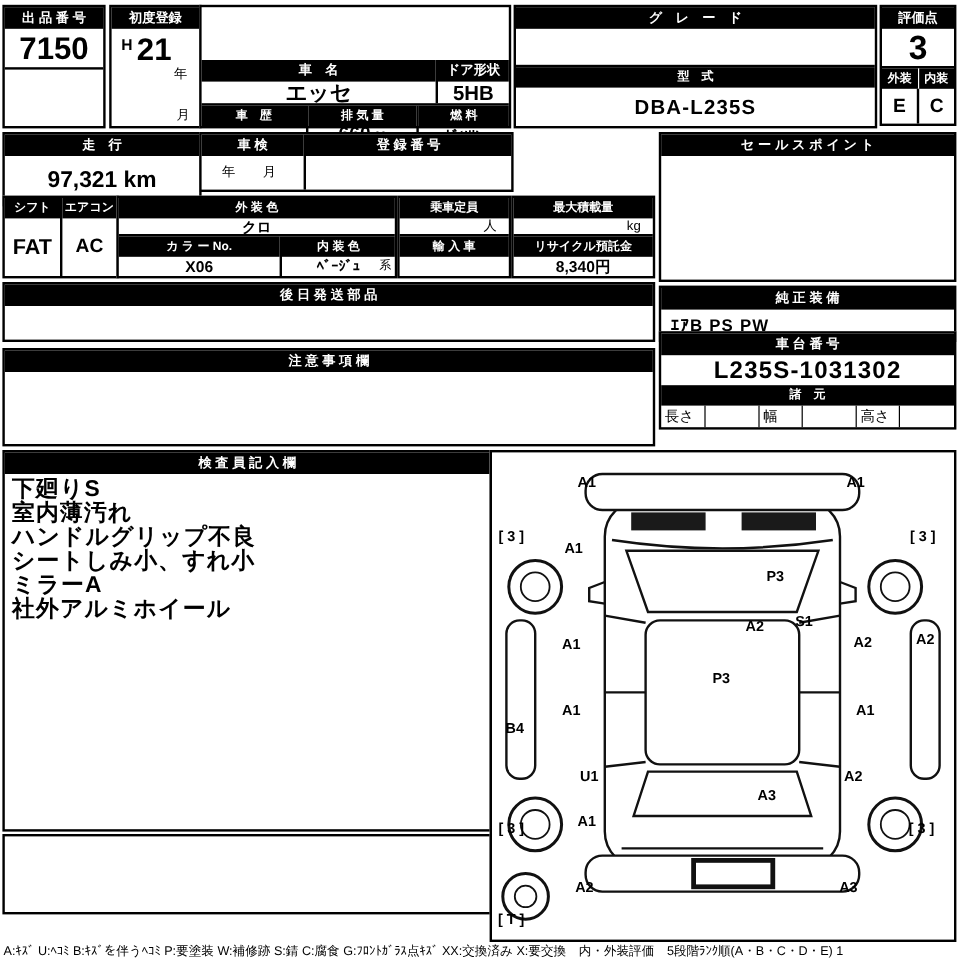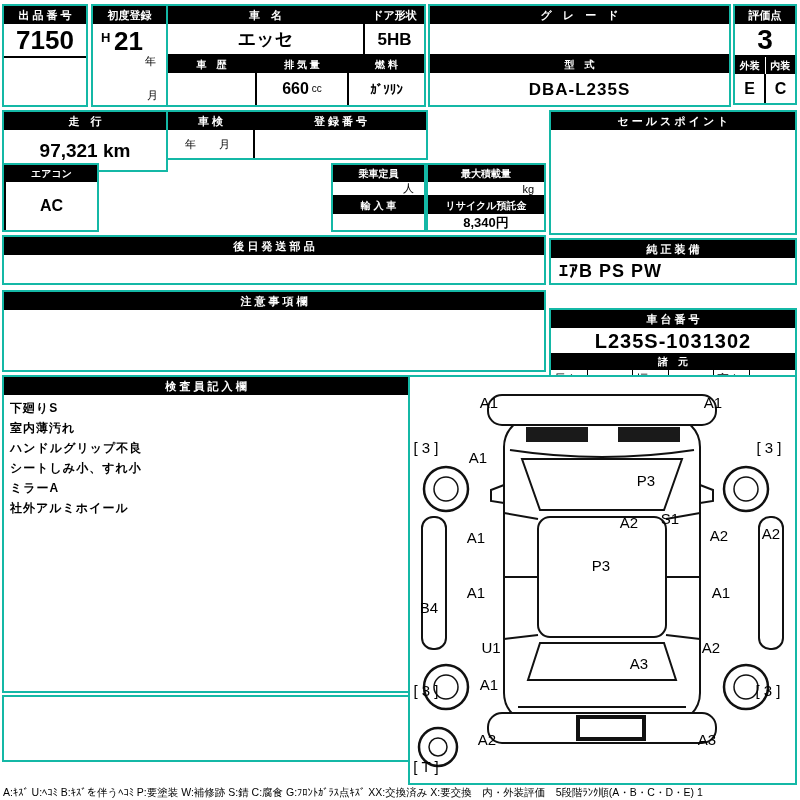--- a/index.html
+++ b/index.html
@@ -1,28 +1,28 @@
 <!DOCTYPE html>
 <html><head>
 <meta charset="utf-8">
 <style>
   * { margin:0; padding:0; box-sizing:border-box; }
   body { background:#dcdcdc; font-family:"Liberation Sans","DejaVu Sans",sans-serif; color:#000; }
   #sheet { position:relative; width:800px; height:800px; background:#fff; overflow:hidden; }
-  .box { position:absolute; border:2px solid #14b8a6; background:#fff; display:flex; flex-direction:column; }
+  .box { position:absolute; border:2px solid #000000; background:#fff; display:flex; flex-direction:column; }
   .hd { background:#000; color:#fff; font-size:11px; font-weight:bold; display:flex; align-items:center; justify-content:center; height:18px; line-height:1; white-space:nowrap; overflow:hidden; }
   .hd.h17 { height:17px; font-size:10px; }
   .val { display:flex; align-items:center; justify-content:center; font-weight:bold; line-height:1; }
   .cell { display:flex; flex-direction:column; }
   .bl { border-left:2px solid #000; }
   .bl1 { border-left:1px solid #000; }
   .bb { border-bottom:2px solid #000; }
   .row { display:flex; }
-  .note { font-weight:bold; font-size:12px; line-height:20px; letter-spacing:1px; white-space:nowrap; }
-  .lbl { position:absolute; transform:translate(-50%,-50%); font-weight:normal; font-size:15px; white-space:nowrap; line-height:1; }
+  .note { font-weight:bold; font-size:19px; line-height:20px; letter-spacing:1px; white-space:nowrap; }
+  .lbl { position:absolute; transform:translate(-50%,-50%); font-weight:bold; font-size:12px; white-space:nowrap; line-height:1; }
   .scell { display:flex; align-items:center; padding-left:3px; font-size:12px; }
   .unitval { display:flex; align-items:center; justify-content:flex-end; padding-right:10px; font-size:11px; }
   svg { position:absolute; left:0; top:0; }
 </style>
 </head>
 <body>
 
 <div id="sheet">
 
   <div class="box" style="left:2px;top:4px;width:86px;height:103px;">
@@ -35,21 +35,21 @@
     <div class="hd">初度登録</div>
     <div style="position:relative;flex:1;">
       <span style="position:absolute;left:8px;top:6px;font-size:13px;font-weight:bold;">H</span>
       <span style="position:absolute;left:21px;top:2px;font-size:26px;font-weight:bold;">21</span>
       <span style="position:absolute;left:52px;top:30px;font-size:11px;">年</span>
       <span style="position:absolute;left:54px;top:64px;font-size:11px;">月</span>
     </div>
   </div>
 
   <div class="box" style="left:166px;top:4px;width:260px;height:103px;">
-    <div class="row bb" style="height:50px;">
+    <div class="row bb" style="height:50px;margin-top:44px;">
       <div class="cell" style="width:195px;">
         <div class="hd">車　名</div>
         <div class="val" style="flex:1;font-size:18px;">エッセ</div>
       </div>
       <div class="cell bl" style="flex:1;">
         <div class="hd">ドア形状</div>
         <div class="val" style="flex:1;font-size:17px;">5HB</div>
       </div>
     </div>
     <div class="row" style="flex:1;">
@@ -109,27 +109,48 @@
   </div>
 
 
   <div class="box" style="left:549px;top:110px;width:248px;height:125px;">
     <div class="hd">セ ー ル ス ポ イ ン ト</div>
     <div class="val" style="flex:1;"></div>
   </div>
 
   <div class="box" style="left:2px;top:163px;width:97px;height:69px;">
     <div class="row" style="flex:1;">
+      <div class="cell" style="width:46px;">
+        <div class="hd h17">シフト</div>
+        <div class="val" style="flex:1;font-size:18px;">FAT</div>
+      </div>
       <div class="cell bl" style="flex:1;">
         <div class="hd h17">エアコン</div>
         <div class="val" style="flex:1;font-size:16px;">AC</div>
       </div>
     </div>
   </div>
 
+  <div class="box" style="left:97px;top:163px;width:234px;height:69px;">
+    <div class="hd h17">外 装 色</div>
+    <div class="val bb" style="height:15px;font-size:12px;">クロ</div>
+    <div class="row" style="flex:1;">
+      <div class="cell" style="width:134px;">
+        <div class="hd h17">カ ラ ー No.</div>
+        <div class="val" style="flex:1;font-size:13px;">X06</div>
+      </div>
+      <div class="cell bl" style="flex:1;">
+        <div class="hd h17">内 装 色</div>
+        <div class="val" style="flex:1;font-size:12px;position:relative;">
+          <span>ﾍﾞｰｼﾞｭ</span>
+          <span style="position:absolute;right:3px;font-size:10px;font-weight:normal;">系</span>
+        </div>
+      </div>
+    </div>
+  </div>
 
   <div class="box" style="left:331px;top:163px;width:95px;height:69px;">
     <div class="hd h17">乗車定員</div>
     <div class="unitval bb" style="height:15px;">人</div>
     <div class="hd h17">輸 入 車</div>
     <div class="val" style="flex:1;"></div>
   </div>
 
   <div class="box" style="left:426px;top:163px;width:120px;height:69px;">
     <div class="hd h17">最大積載量</div>
@@ -138,29 +159,29 @@
     <div class="val" style="flex:1;font-size:13px;">8,340円</div>
   </div>
 
   <div class="box" style="left:2px;top:235px;width:544px;height:50px;">
     <div class="hd">後 日 発 送 部 品</div>
     <div style="flex:1;"></div>
   </div>
 
   <div class="box" style="left:549px;top:238px;width:248px;height:47px;">
     <div class="hd">純 正 装 備</div>
-    <div class="val" style="flex:1;font-size:18px;justify-content:flex-start;padding-left:8px;letter-spacing:1px;text-align:center;">ｴｱB PS PW</div>
+    <div class="val" style="flex:1;font-size:14px;justify-content:flex-start;padding-left:8px;letter-spacing:1px;text-align:center;">ｴｱB PS PW</div>
   </div>
 
   <div class="box" style="left:2px;top:290px;width:544px;height:82px;">
     <div class="hd">注 意 事 項 欄</div>
     <div style="flex:1;"></div>
   </div>
 
-  <div class="box" style="left:549px;top:308px;width:248px;height:82px;">
+  <div class="box" style="left:549px;top:276px;width:248px;height:82px;">
     <div class="hd">車 台 番 号</div>
     <div class="val" style="height:25px;font-size:20px;letter-spacing:1px;">L235S-1031302</div>
     <div class="hd h17">諸　元</div>
     <div class="row" style="flex:1;">
       <div class="scell" style="width:36px;">長さ</div>
       <div class="scell bl1" style="width:45px;"></div>
       <div class="scell bl1" style="width:36px;">幅</div>
       <div class="scell bl1" style="width:45px;"></div>
       <div class="scell bl1" style="width:36px;">高さ</div>
       <div class="scell bl1" style="flex:1;"></div>

